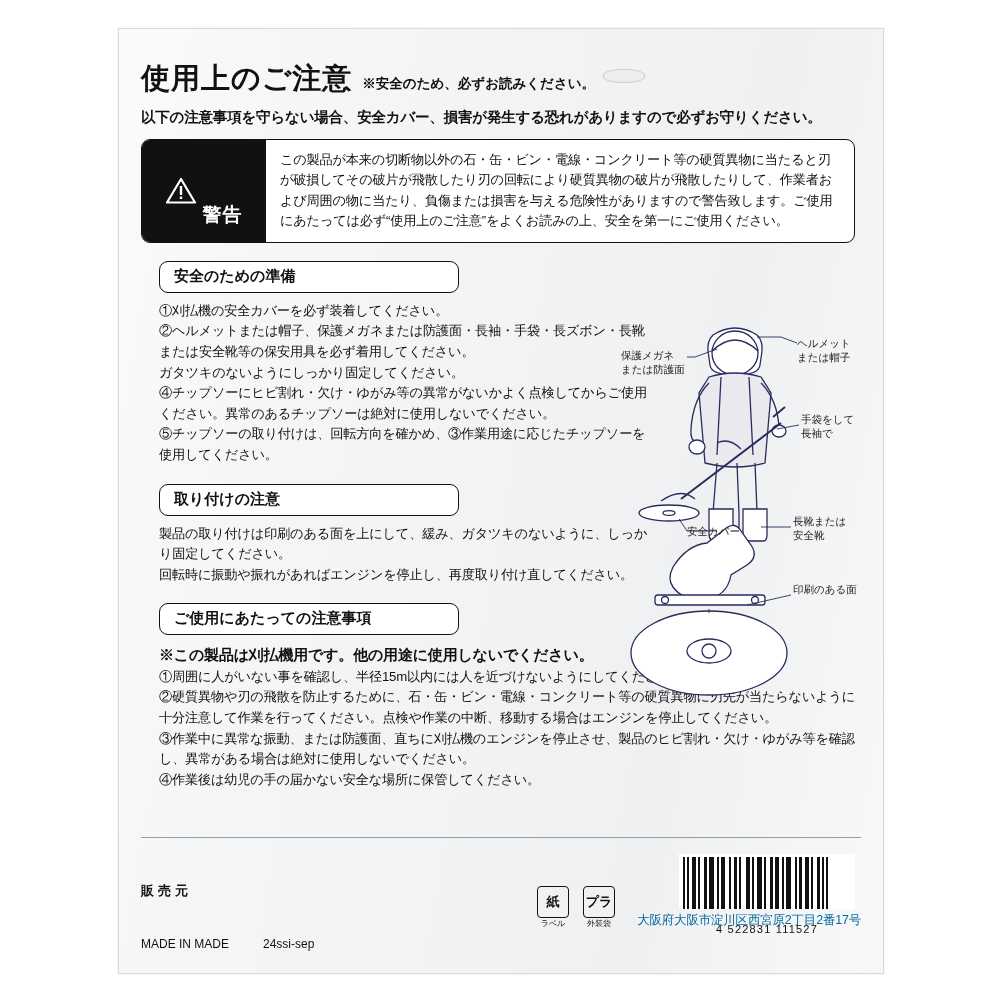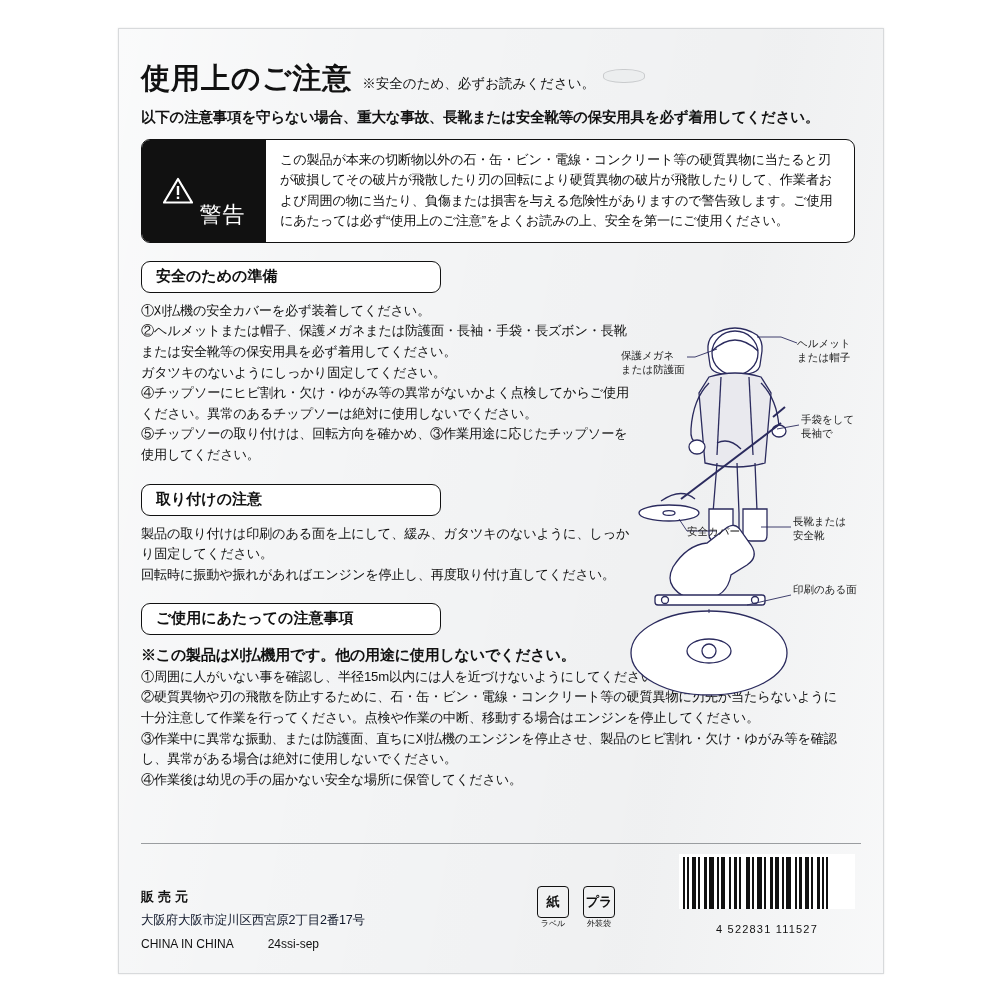--- a/index.html
+++ b/index.html
@@ -63,21 +63,21 @@
     margin: 14px 0 0 6px;
   }
   .main-title {
     font-size: 29px;
     font-weight: bold;
     letter-spacing: 1px;
     color: #111;
   }
   .title-note {
     font-size: 13.5px;
-    font-weight: normal;
+    font-weight: bold;
     color: #111;
     margin-left: 10px;
   }
   .subtitle {
     margin: 9px 0 0 6px;
     font-size: 14.5px;
     font-weight: bold;
     color: #111;
     letter-spacing: -0.2px;
   }
@@ -101,22 +101,22 @@
     justify-content: center;
     gap: 7px;
     padding: 10px 0;
   }
   .warn-tri {
     width: 30px;
     height: 27px;
     position: relative;
   }
   .warn-label {
-    font-size: 22px;
-    font-weight: normal;
+    font-size: 19px;
+    font-weight: bold;
     letter-spacing: 1px;
     margin-top: 48px;
   }
   .warn-text {
     flex: 1;
     padding: 10px 12px 10px 14px;
     font-size: 13.2px;
     line-height: 1.55;
     color: #111;
     letter-spacing: -0.2px;
@@ -128,21 +128,21 @@
     border: 1.5px solid #111;
     border-radius: 9px;
     padding: 5px 16px 6px 14px;
     font-size: 15px;
     font-weight: bold;
     color: #111;
     background: #fff;
     min-width: 300px;
     box-sizing: border-box;
   }
-  .sec-wrap { margin: 18px 0 0 6px; }
+  .sec-wrap { margin: 18px 0 0 24px; }
   .sec-body {
     margin-top: 8px;
     font-size: 13.2px;
     line-height: 1.56;
     color: #111;
     letter-spacing: -0.2px;
   }
   .sec-body p { margin: 0; }
 
   .emph {
@@ -186,23 +186,24 @@
   .company {
     font-size: 26px;
     font-weight: bold;
     color: #111;
     letter-spacing: 0px;
     margin-top: 2px;
   }
   .company .big { font-size: 30px; }
   .address {
     font-size: 12.5px;
-    color: #0f172a;
-    margin-top: 6px;
+    color: #0369a1;
+    margin-top: 12px;
     letter-spacing: -0.2px;
+    text-align: right;
   }
   .madein-row {
     margin-top: 8px;
     display: flex;
     align-items: center;
     gap: 34px;
     font-size: 12px;
     color: #111;
   }
   .recycle-marks {
@@ -266,21 +267,21 @@
 <div class="page">
   <div class="card">
     <div class="hang-hole"></div>
 
     <div class="content">
 
       <div class="title-row">
         <div class="main-title">使用上のご注意</div>
         <div class="title-note">※安全のため、必ずお読みください。</div>
       </div>
-      <div class="subtitle">以下の注意事項を守らない場合、重大な事故、長靴または安全靴等の保安用具を必ず着用してください。</div>
+      <div class="subtitle">以下の注意事項を守らない場合、安全カバー、損害が発生する恐れがありますので必ずお守りください。</div>
 
       <div class="warn-box">
         <div class="warn-left">
           <span class="warn-tri">
             <svg width="30" height="27" viewBox="0 0 30 27" aria-hidden="true">
               <polygon points="15,2 29,25.5 1,25.5" fill="none" stroke="#ffffff" stroke-width="2.2" stroke-linejoin="round"></polygon>
               <rect x="13.8" y="9" width="2.4" height="9" fill="#ffffff"></rect>
               <rect x="13.8" y="19.6" width="2.4" height="2.4" fill="#ffffff"></rect>
             </svg>
           </span>
@@ -382,21 +383,21 @@
             <text x="172" y="280">印刷のある面</text>
           </g>
         </svg>
       </div>
 
       <div class="footer">
         <div class="foot-rule"></div>
         <div class="seller-label">販売元</div>
         <div class="address">大阪府大阪市淀川区西宮原2丁目2番17号</div>
         <div class="madein-row">
-          <span>CHINA IN CHINA</span>
+          <span>MADE IN MADE</span>
           <span>24ssi-sep</span>
         </div>
 
         <div class="recycle-marks">
           <div class="mark">
             <div class="glyph">紙</div>
             <div>ラベル</div>
           </div>
           <div class="mark">
             <div class="glyph">プラ</div>

